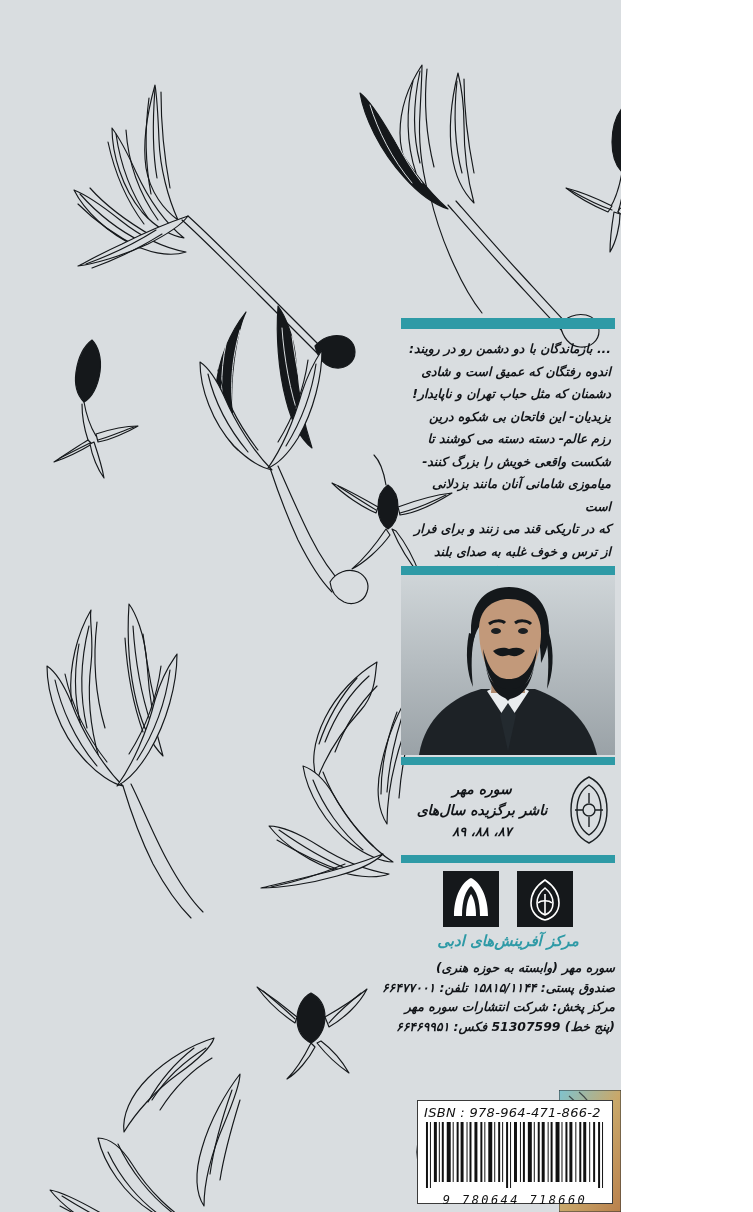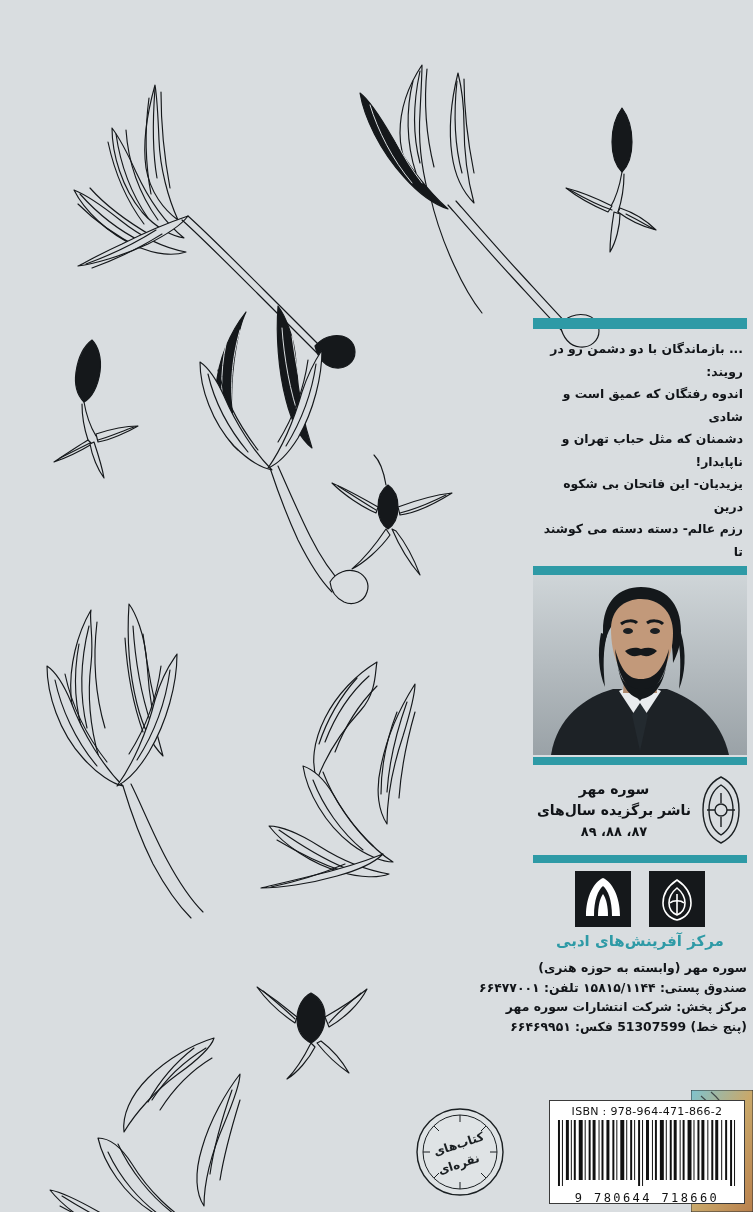--- a/index.html
+++ b/index.html
@@ -5,24 +5,25 @@
   html, body {
     margin: 0;
     padding: 0;
     background: #ffffff;
   }
   body {
     font-family: "DejaVu Sans", sans-serif;
   }
   #page {
     position: relative;
-    width: 753px;
+    width: 621px;
     height: 1212px;
     background: #d9dde0;
     overflow: hidden;
+    font-style: italic;
   }
 
   
   #art {
     position: absolute;
     left: 0; top: 0;
     width: 753px;
     height: 1212px;
   }
 
@@ -165,23 +166,23 @@
     bottom: 8px;
     width: 196px;
     height: 104px;
     background: #ffffff;
     border: 1px solid #3a3a3a;
     box-sizing: border-box;
     padding: 4px 6px 2px 6px;
   }
   .isbn-line {
     font-family: "DejaVu Sans", sans-serif;
-    font-size: 11px;
+    font-size: 13px;
     color: #111;
-    text-align: center;
+    text-align: left;
     letter-spacing: 0.3px;
     margin-bottom: 2px;
   }
   .bars {
     height: 66px;
     width: 100%;
   }
   .ean-digits {
     font-family: "DejaVu Sans Mono", monospace;
     font-size: 12px;

